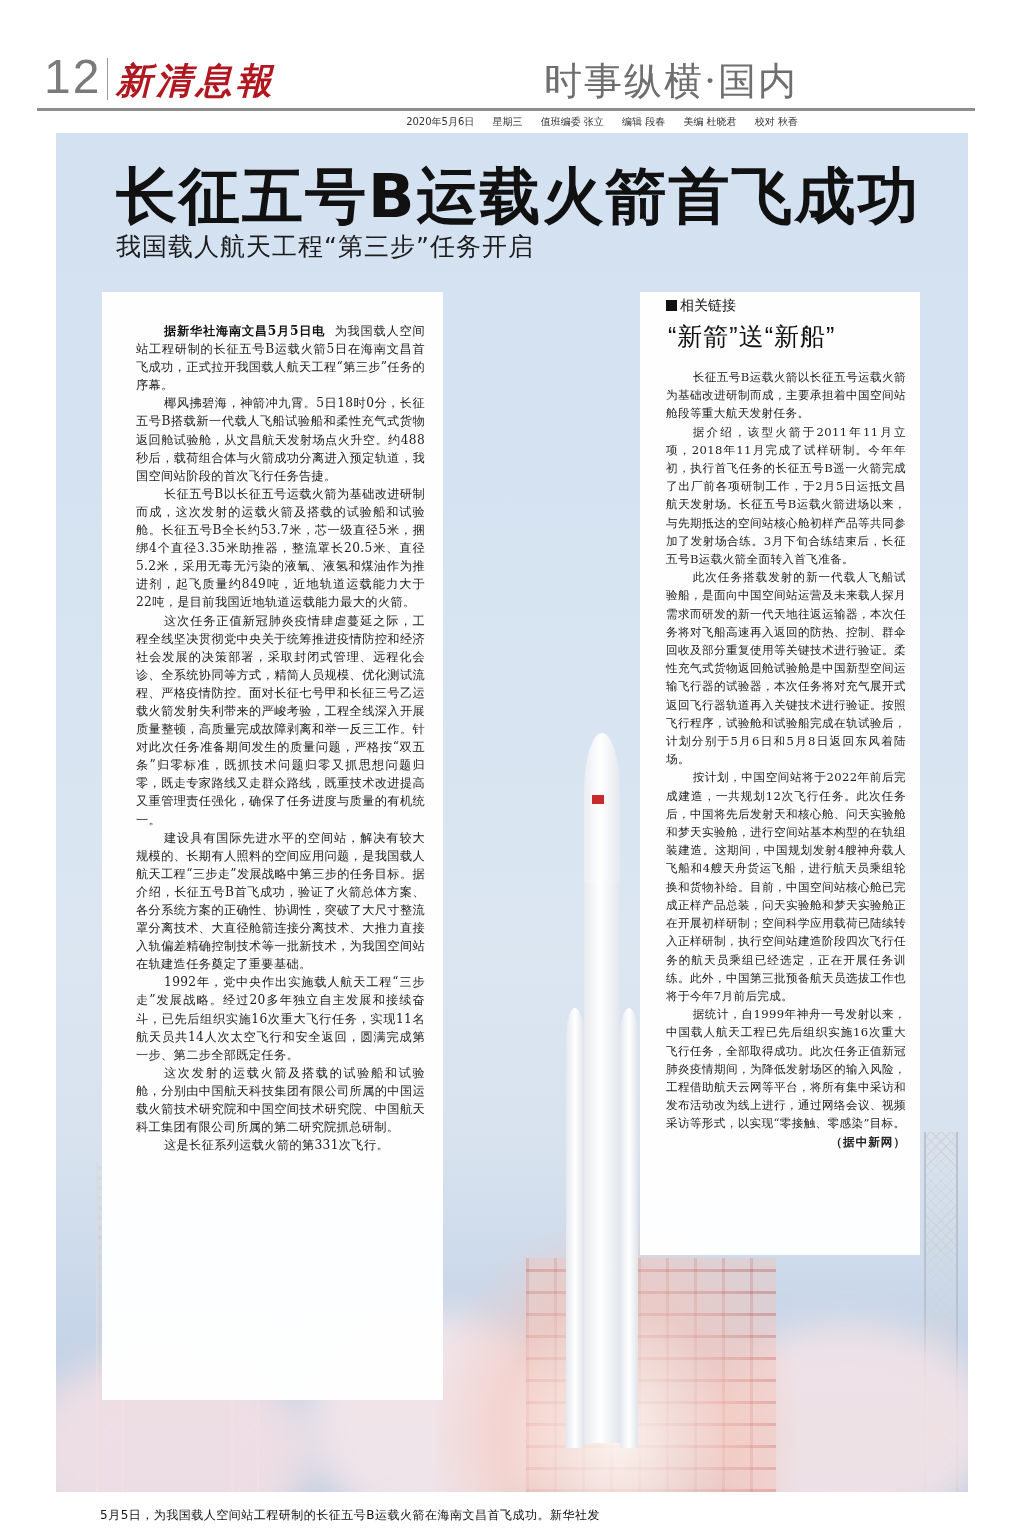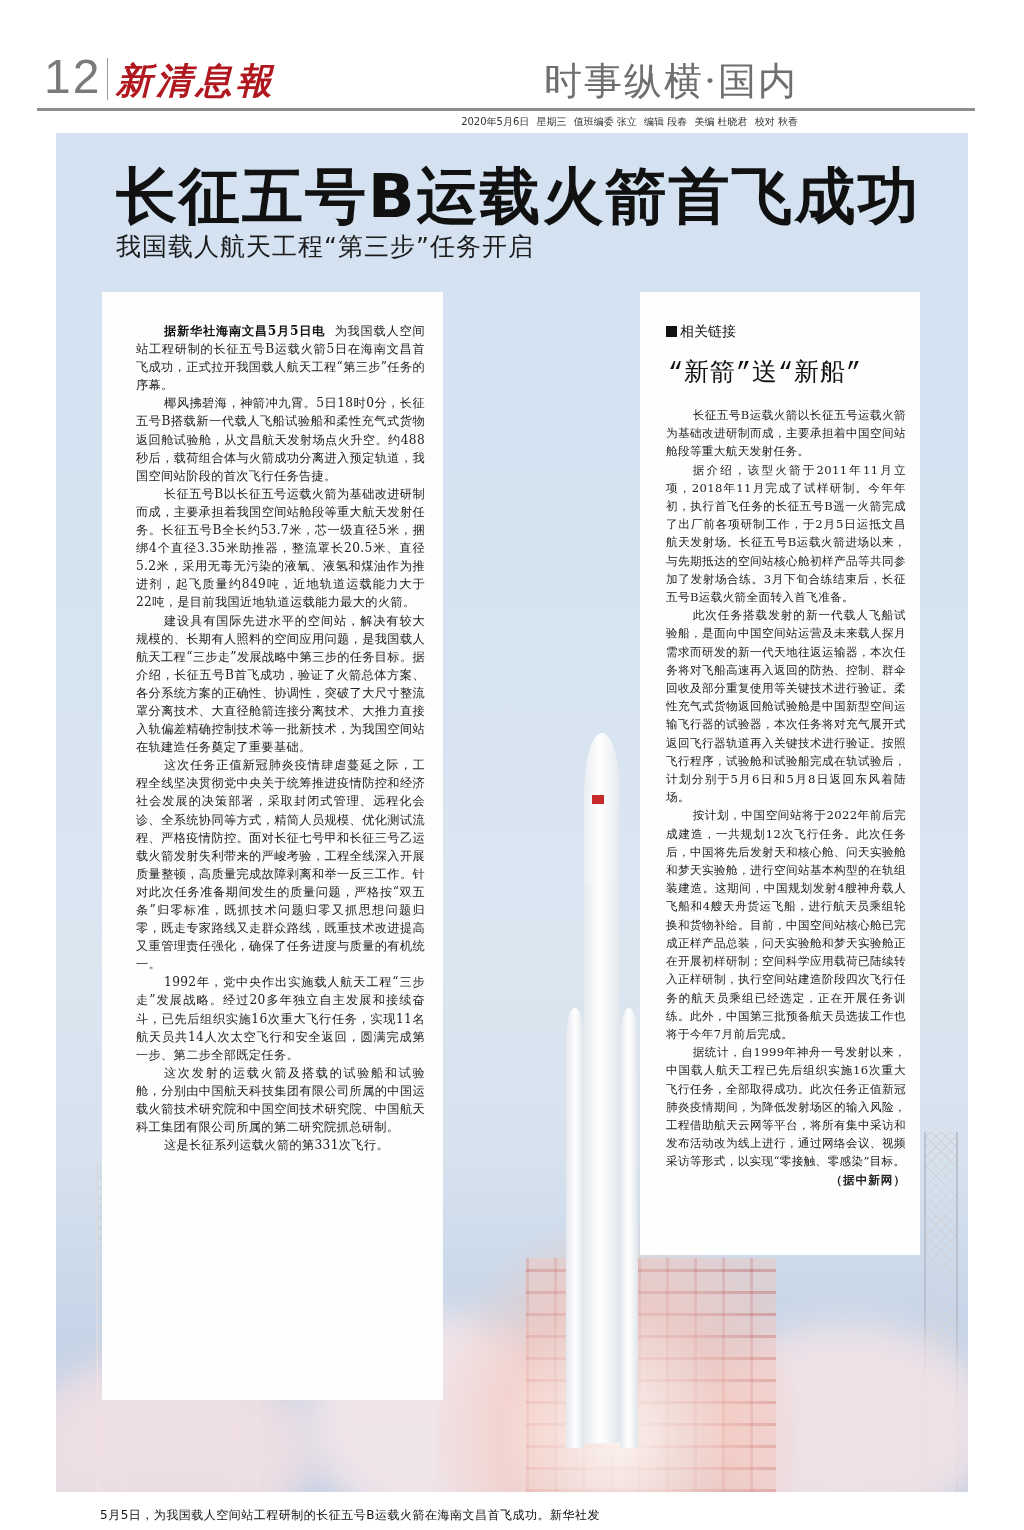--- a/index.html
+++ b/index.html
@@ -7,21 +7,21 @@
   body { position: relative; font-family: "DejaVu Serif", "Liberation Serif", serif; color: #1a1a1a; }
 
   
   .masthead { position: absolute; left: 0; top: 16px; width: 848px; height: 120px; }
   .page-no { position: absolute; left: 44px; top: 36px; font-family: "Liberation Sans", "DejaVu Sans", sans-serif; font-size: 48px; line-height: 50px; color: #7a7a7a; letter-spacing: 2px; }
   .mast-divider { position: absolute; left: 107px; top: 42px; width: 1px; height: 42px; background: #9a9a9a; }
   .paper-name { position: absolute; left: 116px; top: 42px; font-family: "DejaVu Serif", serif; font-size: 36px; line-height: 44px; color: #b0171f; font-style: italic; font-weight: bold; letter-spacing: 4px; }
   .section-name { position: absolute; right: 50px; top: 40px; font-family: "DejaVu Serif", "Liberation Serif", serif; font-size: 38px; line-height: 50px; color: #6f6f6f; letter-spacing: 2px; }
   .mast-rule { position: absolute; left: 37px; top: 92px; width: 938px; height: 3px; background: #8e8e8e; }
   .issue-info { position: absolute; right: 50px; top: 99px; font-family: "DejaVu Sans", sans-serif; font-size: 10px; line-height: 14px; color: #333; white-space: nowrap; }
-  .issue-info span { margin-left: 4px; }
+  .issue-info span { margin-left: 15px; }
 
   
   .photo { position: absolute; left: 56px; top: 133px; width: 912px; height: 1359px; overflow: hidden;
     background: linear-gradient(180deg, #d3e1f1 0%, #d6e3f1 35%, #dbe6f1 60%, #d7e2ee 75%, #c6d5e8 88%, #b9cbe2 100%); }
   .smoke { position: absolute; border-radius: 50%; filter: blur(18px); }
   .tower { position: absolute; bottom: 0; width: 28px; background:
       repeating-linear-gradient(45deg, rgba(255,255,255,.0) 0 6px, rgba(210,210,215,.9) 6px 7px),
       repeating-linear-gradient(-45deg, rgba(255,255,255,.0) 0 6px, rgba(210,210,215,.9) 6px 7px);
       border-left: 2px solid #d9dbe0; border-right: 2px solid #d9dbe0; opacity: .9; }
   .gantry { position: absolute; left: 470px; top: 1125px; width: 250px; height: 234px;
@@ -39,29 +39,29 @@
   .caption { position: absolute; left: 100px; top: 1460px; font-family: "DejaVu Sans", sans-serif; font-size: 12px; line-height: 18px; color: #111; letter-spacing: 0.5px; white-space: nowrap;
     text-shadow: 0 0 2px #fff, 0 0 2px #fff, 1px 1px 1px #fff, -1px -1px 1px #fff; margin-top: 46px; }
 
   
   .headline { position: absolute; left: 116px; top: 167px; font-family: "DejaVu Sans", "Liberation Sans", sans-serif; font-weight: bold; font-size: 61px; line-height: 58px; color: #111; letter-spacing: 2px; white-space: nowrap; }
   .subhead { position: absolute; left: 116px; top: 230px; font-family: "DejaVu Sans", "Liberation Sans", sans-serif; font-size: 25px; line-height: 34px; color: #1c1c1c; letter-spacing: 1px; white-space: nowrap; }
 
   
   .box { position: absolute; background: rgba(255,255,255,0.96); }
   .box-left { left: 102px; top: 292px; width: 341px; height: 1108px; padding: 30px 18px 0 34px; }
-  .box-right { left: 640px; top: 292px; width: 280px; height: 963px; padding: 28px 14px 0 26px; }
+  .box-right { left: 640px; top: 292px; width: 280px; height: 963px; padding: 2px 14px 0 26px; }
 
   .body-text p { font-family: "DejaVu Serif", "Liberation Serif", serif; font-size: 11.6px; line-height: 18.2px; color: #222; text-align: justify; text-indent: 2.3em; letter-spacing: 0.35px; }
   .box-left .body-text p { font-size: 12.2px; line-height: 18.1px; }
   .dateline { font-weight: bold; color: #111; }
 
   .link-label { font-family: "DejaVu Sans", sans-serif; font-size: 14px; line-height: 22px; color: #111; }
   .link-label .square { display: inline-block; width: 11px; height: 11px; background: #111; margin-right: 3px; vertical-align: -1px; }
-  .link-title { font-family: Liberation Mono, monospace; font-size: 25px; line-height: 40px; color: #111; margin: 12px 0 12px 2px; letter-spacing: 1px; }
+  .link-title { font-family: Liberation Sans, sans-serif; font-size: 25px; line-height: 40px; color: #111; margin: 0 0 12px 2px; letter-spacing: 1px; }
   .source { float: right; font-weight: bold; letter-spacing: 1px; }
 </style>
 </head>
 <body>
 
 <header class="masthead">
   <div class="page-no">12</div>
   <div class="mast-divider"></div>
   <div class="paper-name">新清息報</div>
   <div class="section-name">时事纵横·国内</div>
@@ -93,23 +93,23 @@
     <div class="flag"></div>
   </div>
   <div class="headline" style="left:60px;top:34px;">长征五号B运载火箭首飞成功</div>
   <div class="subhead" style="left:60px;top:97px;">我国载人航天工程“第三步”任务开启</div>
 </div>
 
 <section class="box box-left">
   <div class="body-text">
     <p><span class="dateline">据新华社海南文昌5月5日电</span>&nbsp;&nbsp;<span>为我国载人空间站工程研制的长征五号B运载火箭5日在海南文昌首飞成功，正式拉开我国载人航天工程“第三步”任务的序幕。</span></p>
     <p>椰风拂碧海，神箭冲九霄。5日18时0分，长征五号B搭载新一代载人飞船试验船和柔性充气式货物返回舱试验舱，从文昌航天发射场点火升空。约488秒后，载荷组合体与火箭成功分离进入预定轨道，我国空间站阶段的首次飞行任务告捷。</p>
-    <p>长征五号B以长征五号运载火箭为基础改进研制而成，主要承担着我国空间站舱段等重大航天发射任务。长征五号B全长约53.7米，芯一级直径5米，捆绑4个直径3.35米助推器，整流罩长20.5米、直径5.2米，采用无毒无污染的液氧、液氢和煤油作为推进剂，起飞质量约849吨，近地轨道运载能力大于22吨，是目前我国近地轨道运载能力最大的火箭。</p>
+    <p>长征五号B以长征五号运载火箭为基础改进研制而成，这次发射的运载火箭及搭载的试验船和试验舱。长征五号B全长约53.7米，芯一级直径5米，捆绑4个直径3.35米助推器，整流罩长20.5米、直径5.2米，采用无毒无污染的液氧、液氢和煤油作为推进剂，起飞质量约849吨，近地轨道运载能力大于22吨，是目前我国近地轨道运载能力最大的火箭。</p>
+    <p>这次任务正值新冠肺炎疫情肆虐蔓延之际，工程全线坚决贯彻党中央关于统筹推进疫情防控和经济社会发展的决策部署，采取封闭式管理、远程化会诊、全系统协同等方式，精简人员规模、优化测试流程、严格疫情防控。面对长征七号甲和长征三号乙运载火箭发射失利带来的严峻考验，工程全线深入开展质量整顿，高质量完成故障剥离和举一反三工作。针对此次任务准备期间发生的质量问题，严格按“双五条”归零标准，既抓技术问题归零又抓思想问题归零，既走专家路线又走群众路线，既重技术改进提高又重管理责任强化，确保了任务进度与质量的有机统一。</p>
     <p>建设具有国际先进水平的空间站，解决有较大规模的、长期有人照料的空间应用问题，是我国载人航天工程“三步走”发展战略中第三步的任务目标。据介绍，长征五号B首飞成功，验证了火箭总体方案、各分系统方案的正确性、协调性，突破了大尺寸整流罩分离技术、大直径舱箭连接分离技术、大推力直接入轨偏差精确控制技术等一批新技术，为我国空间站在轨建造任务奠定了重要基础。</p>
-    <p>这次任务正值新冠肺炎疫情肆虐蔓延之际，工程全线坚决贯彻党中央关于统筹推进疫情防控和经济社会发展的决策部署，采取封闭式管理、远程化会诊、全系统协同等方式，精简人员规模、优化测试流程、严格疫情防控。面对长征七号甲和长征三号乙运载火箭发射失利带来的严峻考验，工程全线深入开展质量整顿，高质量完成故障剥离和举一反三工作。针对此次任务准备期间发生的质量问题，严格按“双五条”归零标准，既抓技术问题归零又抓思想问题归零，既走专家路线又走群众路线，既重技术改进提高又重管理责任强化，确保了任务进度与质量的有机统一。</p>
     <p>1992年，党中央作出实施载人航天工程“三步走”发展战略。经过20多年独立自主发展和接续奋斗，已先后组织实施16次重大飞行任务，实现11名航天员共14人次太空飞行和安全返回，圆满完成第一步、第二步全部既定任务。</p>
     <p>这次发射的运载火箭及搭载的试验船和试验舱，分别由中国航天科技集团有限公司所属的中国运载火箭技术研究院和中国空间技术研究院、中国航天科工集团有限公司所属的第二研究院抓总研制。</p>
     <p>这是长征系列运载火箭的第331次飞行。</p>
   </div>
 </section>
 
 <aside class="box box-right">
   <div class="link-label"><span class="square"></span><span>相关链接</span></div>
   <div class="link-title">“新箭”送“新船”</div>
   <div class="body-text">

